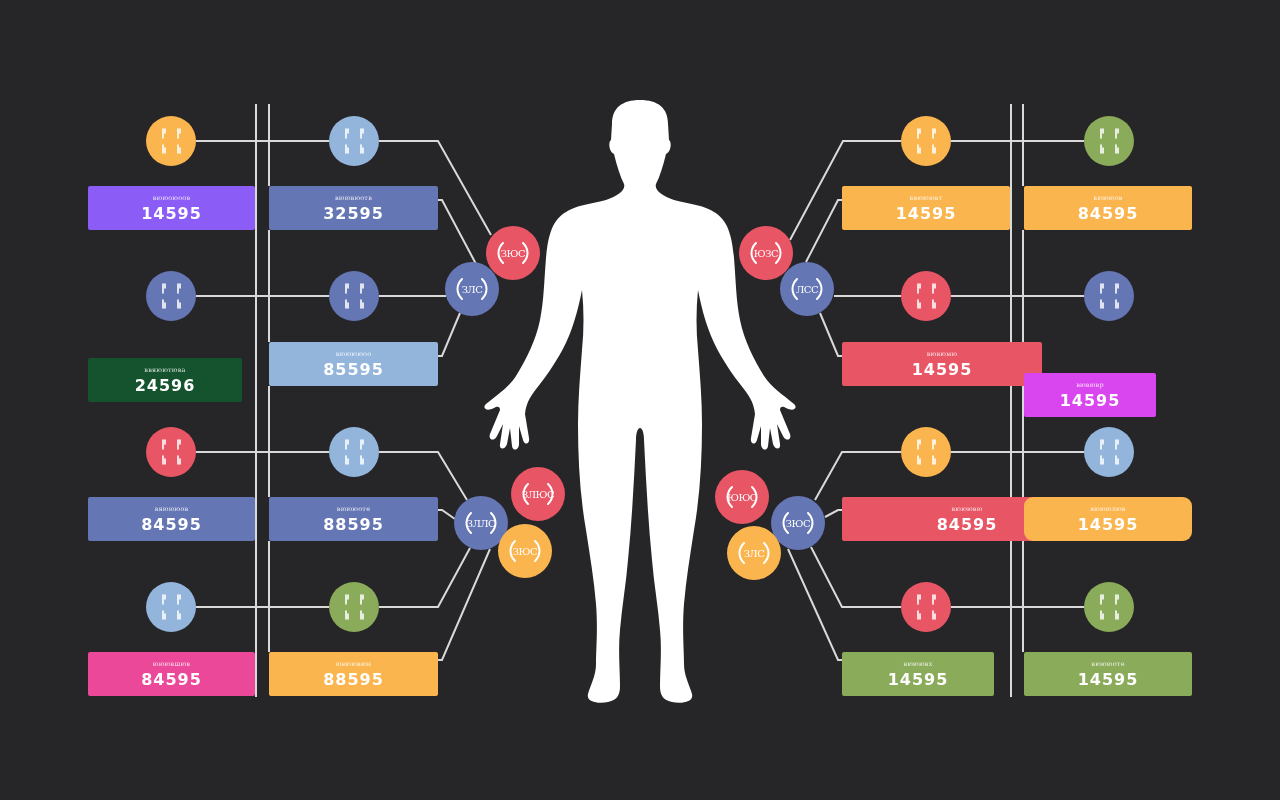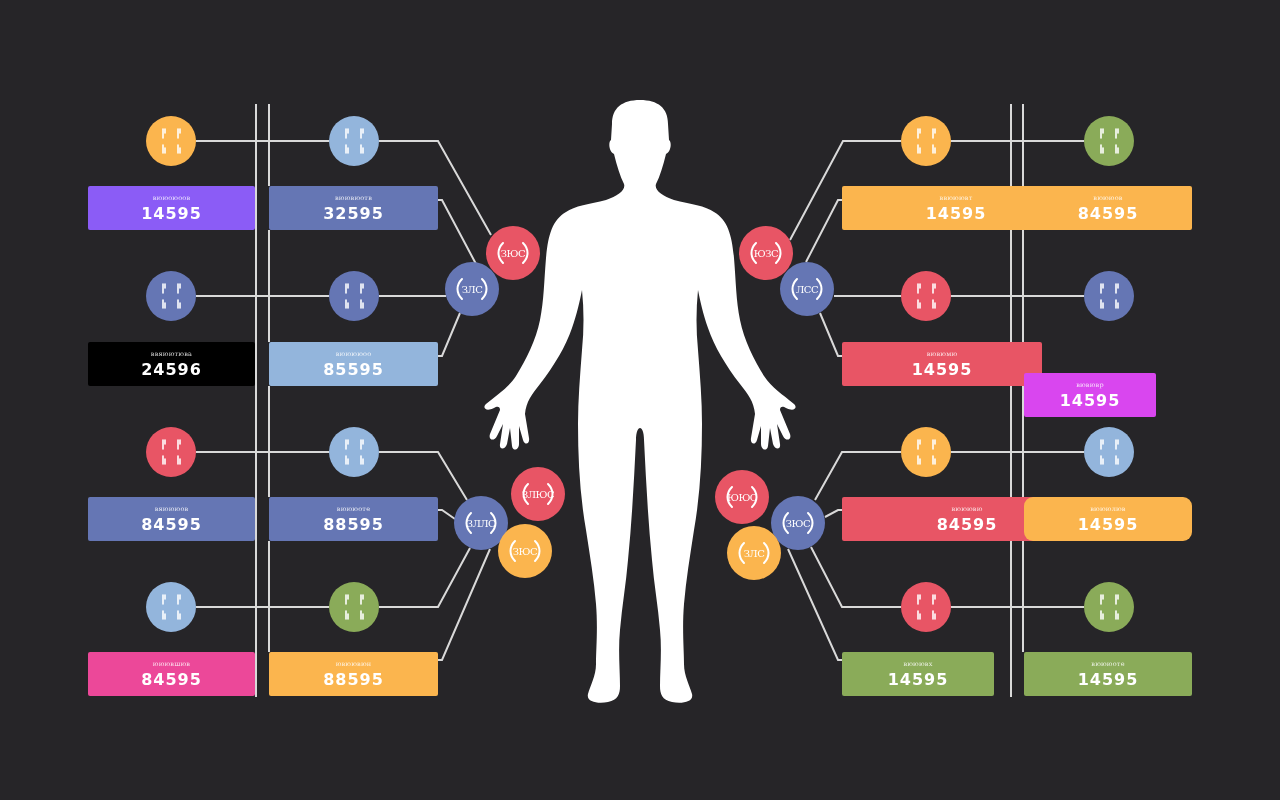--- a/index.html
+++ b/index.html
@@ -186,21 +186,21 @@
             <line x1="19" y1="13" x2="19" y2="17"></line>
             <line x1="32" y1="13" x2="32" y2="22"></line>
             <line x1="34" y1="13" x2="34" y2="17"></line>
             <line x1="17" y1="29" x2="17" y2="37"></line>
             <line x1="19" y1="32" x2="19" y2="37"></line>
             <line x1="32" y1="29" x2="32" y2="37"></line>
             <line x1="34" y1="32" x2="34" y2="37"></line>
           </g>
         </svg>
       </div>
-    <div class="card" style="left: 88px; top: 342px; width: 167px; background: #000000;">
+    <div class="card" style="left: 88px; top: 358px; width: 154px; background: #14532d;">
       <span class="cap">ввяюютюва</span>
       <span class="val">24596</span>
     </div>
 
     <div class="node" style="left: 171px; top: 452px; background: rgb(232, 85, 101);">
         <svg class="brk" width="50" height="50" viewBox="0 0 50 50">
           <g stroke="#ffffff" stroke-width="1.6" stroke-linecap="round" fill="none">
             <line x1="17" y1="13" x2="17" y2="22"></line>
             <line x1="19" y1="13" x2="19" y2="17"></line>
             <line x1="32" y1="13" x2="32" y2="22"></line>
@@ -373,21 +373,21 @@
             <line x1="19" y1="13" x2="19" y2="17"></line>
             <line x1="32" y1="13" x2="32" y2="22"></line>
             <line x1="34" y1="13" x2="34" y2="17"></line>
             <line x1="17" y1="29" x2="17" y2="37"></line>
             <line x1="19" y1="32" x2="19" y2="37"></line>
             <line x1="32" y1="29" x2="32" y2="37"></line>
             <line x1="34" y1="32" x2="34" y2="37"></line>
           </g>
         </svg>
       </div>
-    <div class="card" style="left: 842px; top: 186px; width: 168px; background: rgb(251, 181, 78); padding-left: 30px;">
+    <div class="card" style="left: 842px; top: 186px; width: 168px; background: rgb(251, 181, 78);">
       <span class="cap">ввююювт</span>
       <span class="val">14595</span>
     </div>
 
     <div class="node" style="left: 926px; top: 296px; background: rgb(232, 85, 101);">
         <svg class="brk" width="50" height="50" viewBox="0 0 50 50">
           <g stroke="#ffffff" stroke-width="1.6" stroke-linecap="round" fill="none">
             <line x1="17" y1="13" x2="17" y2="22"></line>
             <line x1="19" y1="13" x2="19" y2="17"></line>
             <line x1="32" y1="13" x2="32" y2="22"></line>

